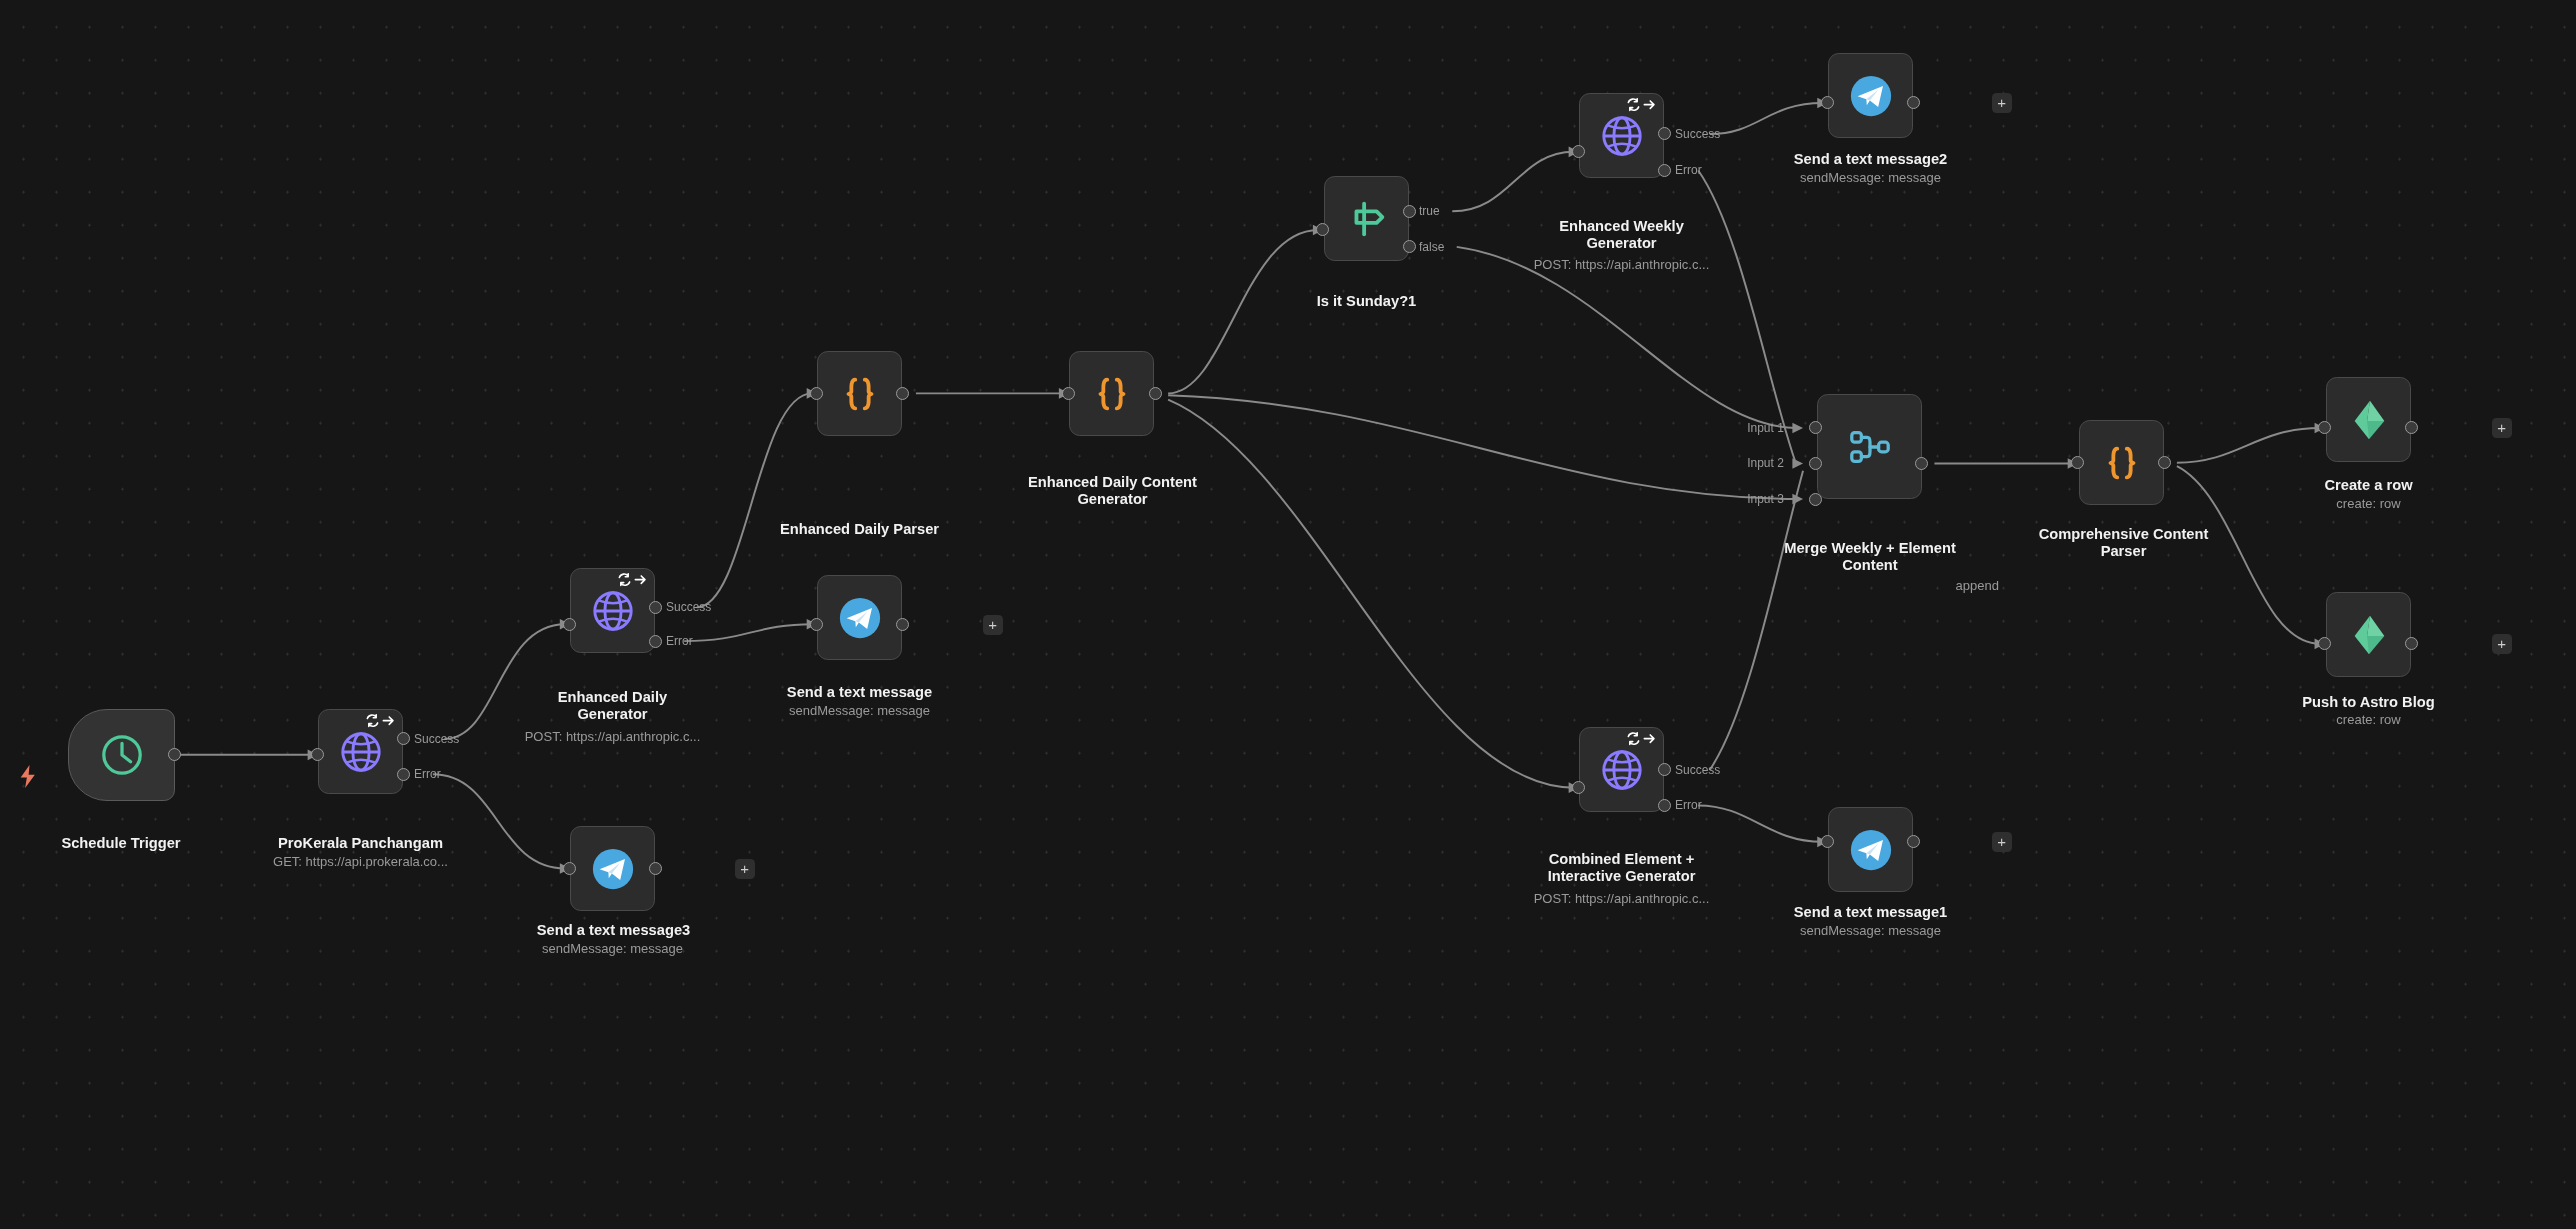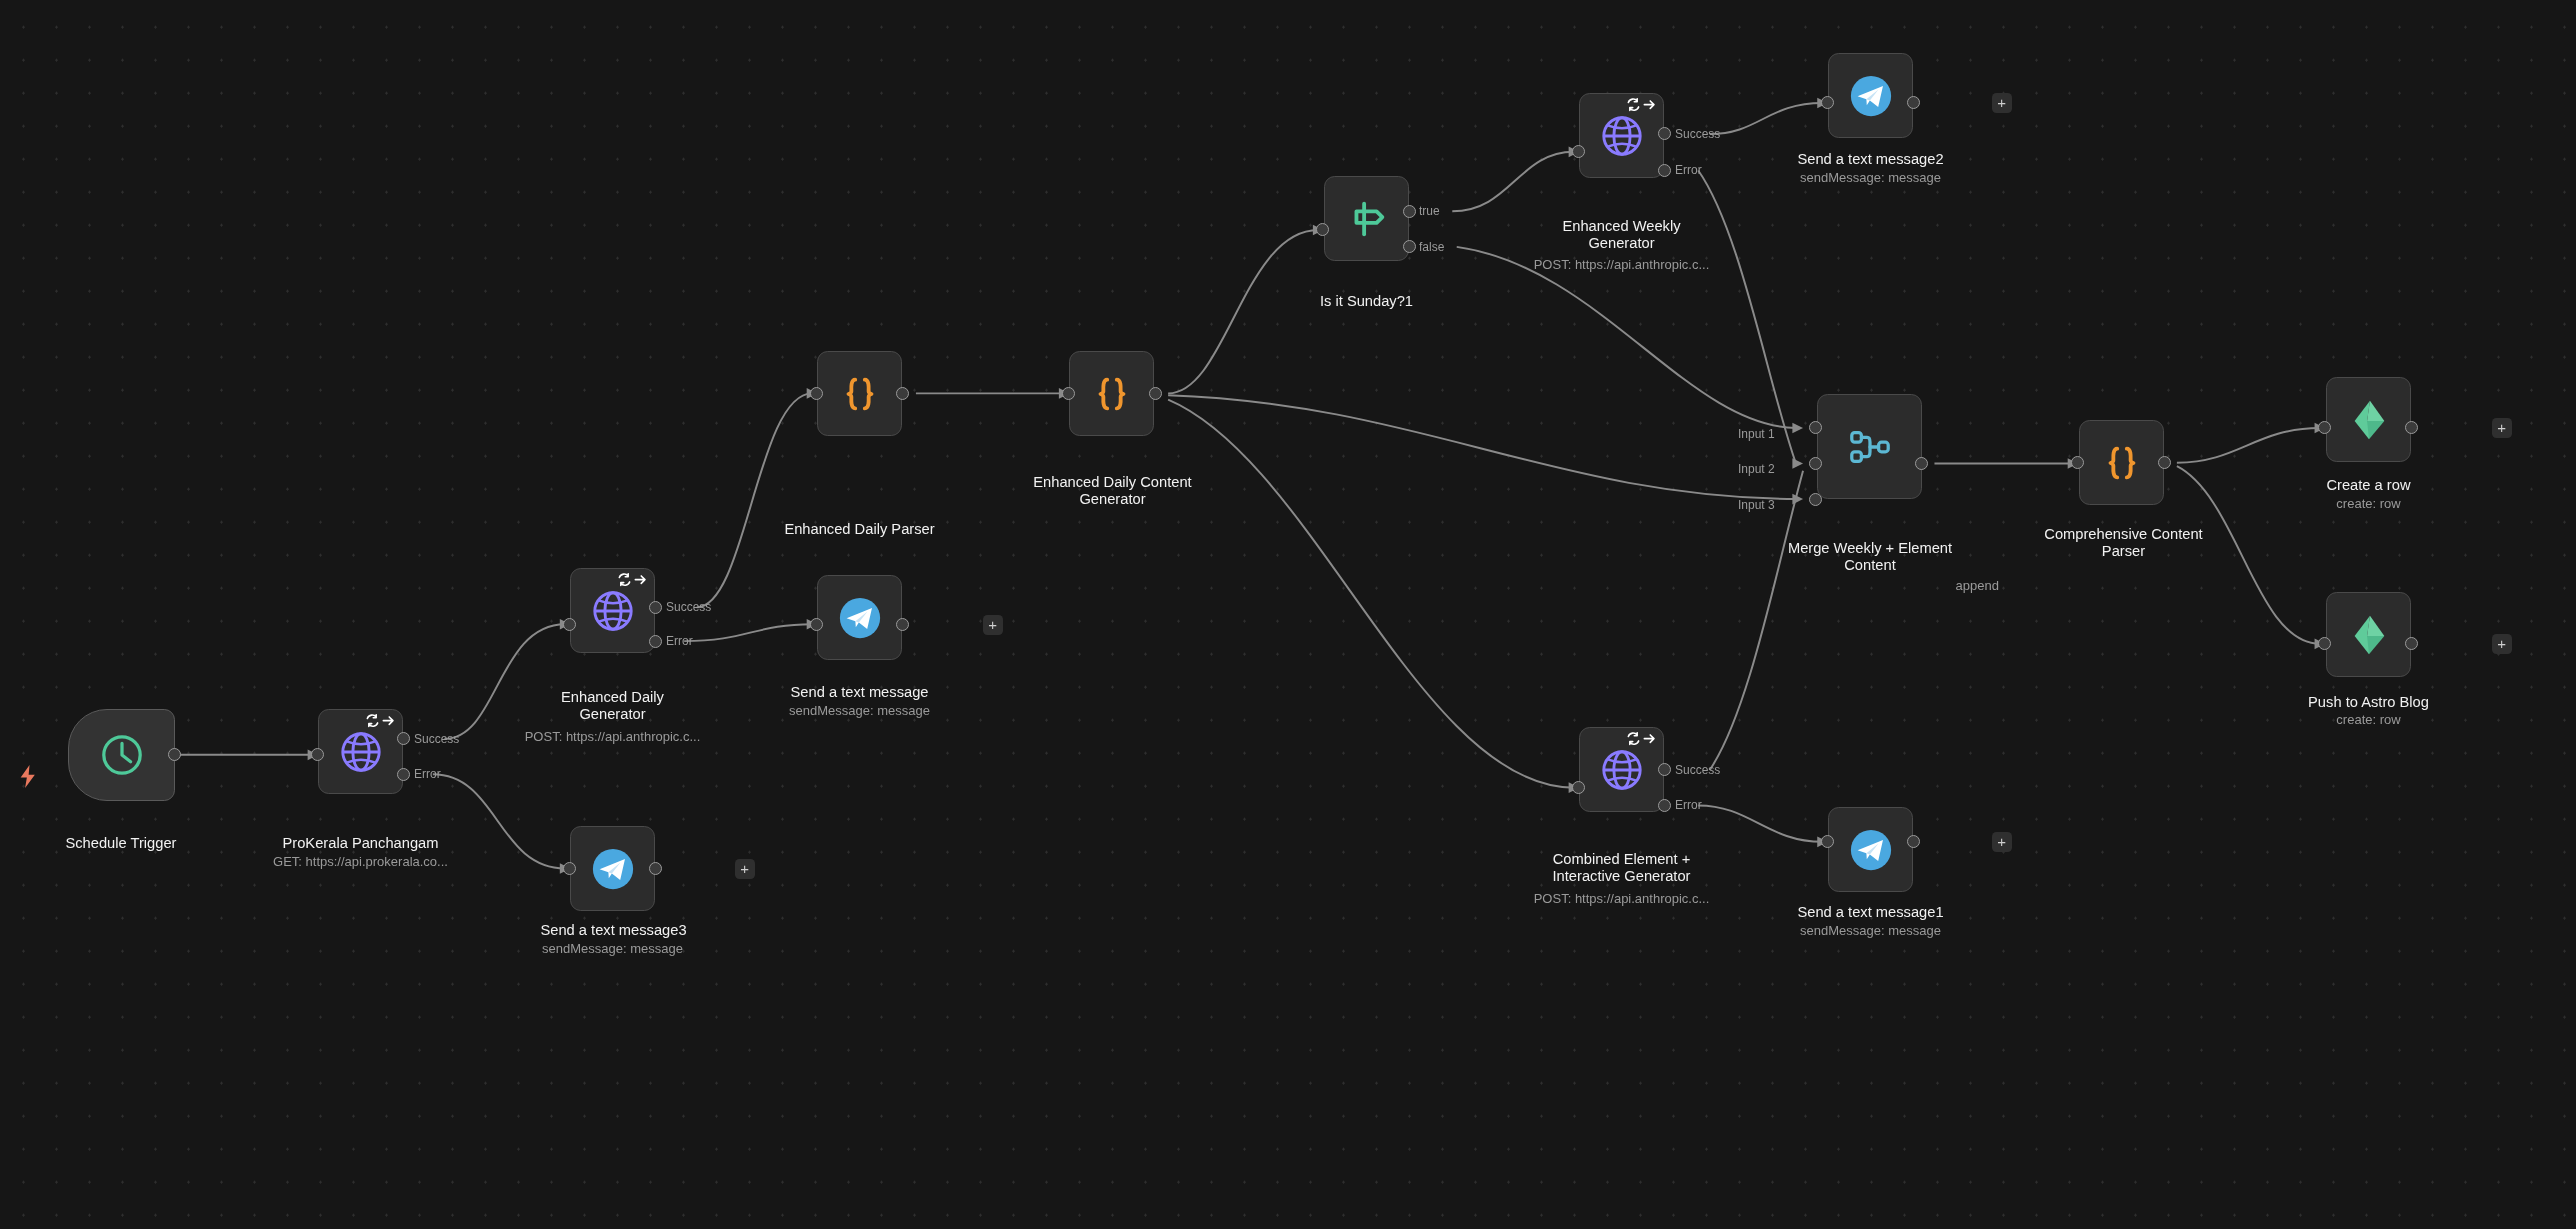--- a/index.html
+++ b/index.html
@@ -51,21 +51,21 @@
     color:#ffffff;
   }
 
   
   .node-label {
     position:absolute;
     text-align:center;
     color:#f2f2f2;
     font-size:14.7px;
     line-height:17px;
-    font-weight:400;
+    font-weight:700;
     white-space:pre-line;
     pointer-events:none;
   }
   .node-sub {
     position:absolute;
     text-align:center;
     color:#9a9a9a;
     font-size:13px;
     line-height:14px;
     pointer-events:none;
@@ -79,21 +79,21 @@
     background:#3b3b3b;
     border:1.4px solid #9a9a9a;
   }
   .port-label {
     position:absolute;
     color:#9b9b9b;
     font-size:12px;
     line-height:12.4px;
     white-space:nowrap;
   }
-  .port-label.left { text-align:left;margin-top:6px; }
+  .port-label.left { text-align:center; }
 
   
   .plus-btn {
     position:absolute;
     width:19.5px; height:19.5px;
     background:#2f2f2f;
     border-radius:4.4px;
     display:flex; align-items:center; justify-content:center;
     color:#cfcfcf; font-size:15px; line-height:15px;
   }

